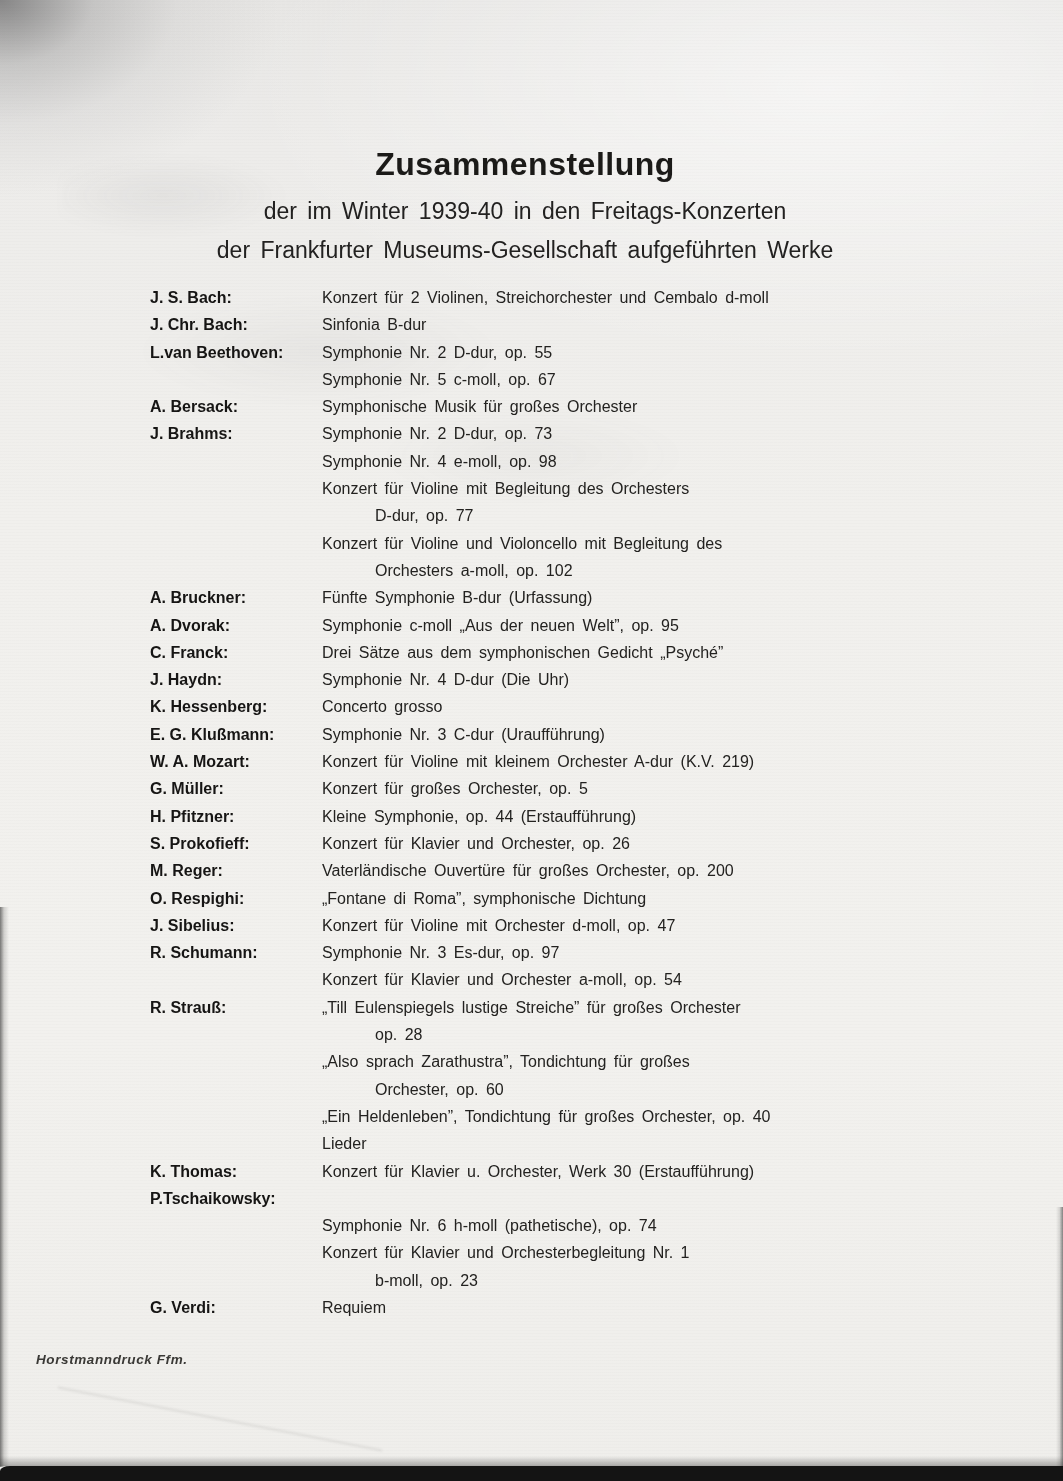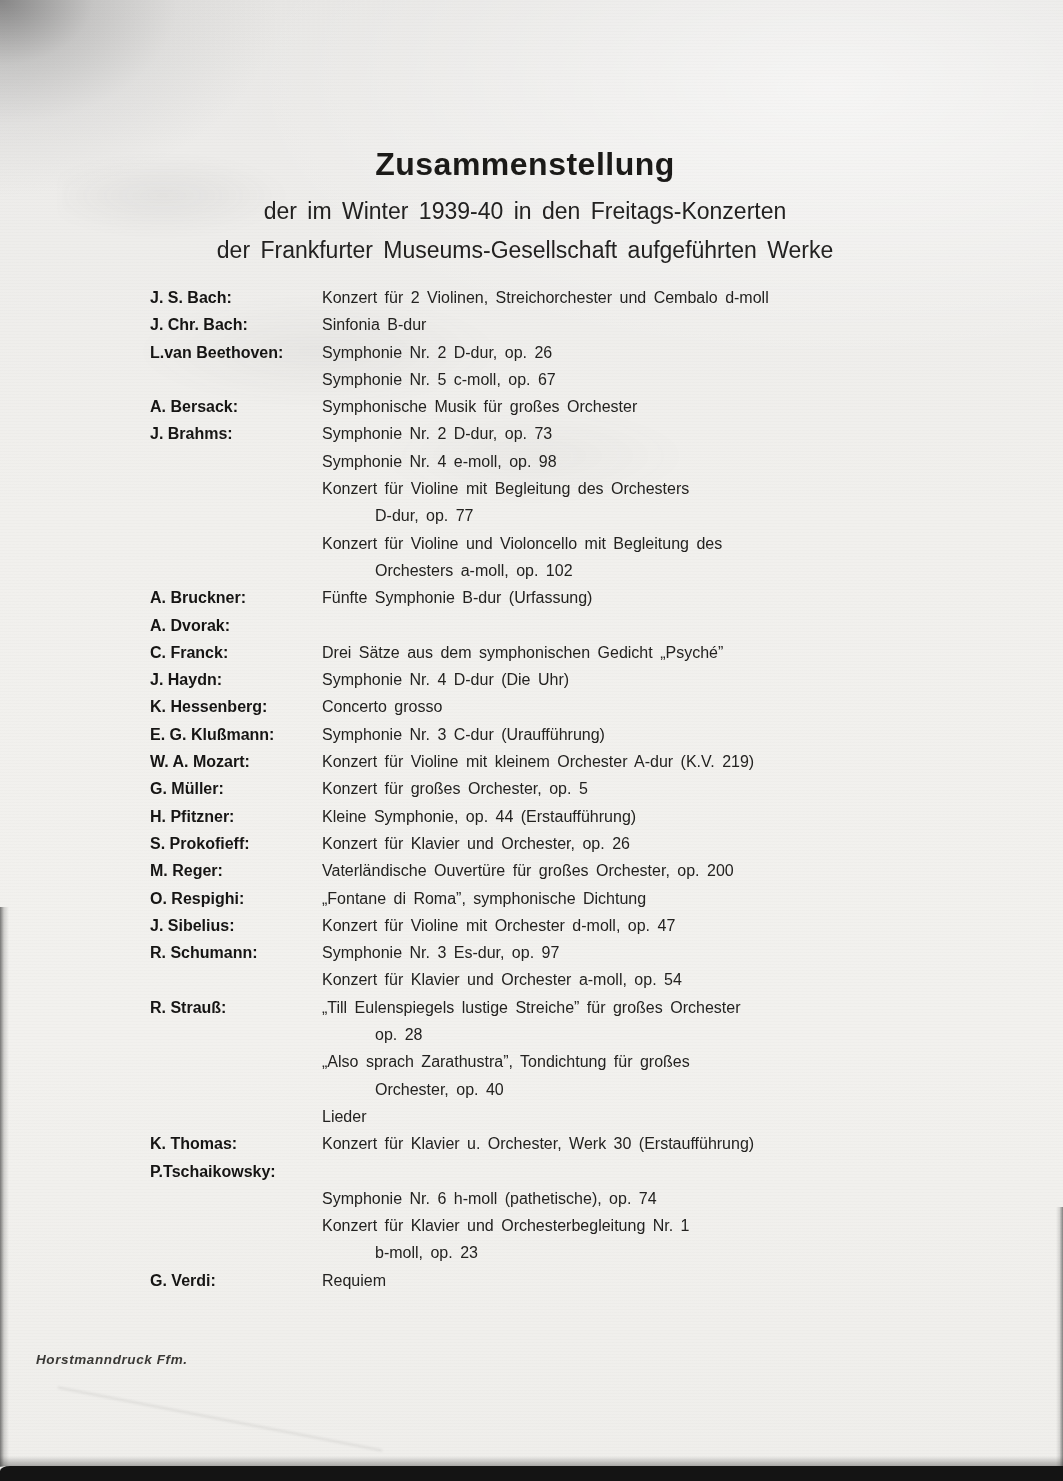--- a/index.html
+++ b/index.html
@@ -98,21 +98,21 @@
     <span class="work">Konzert für 2 Violinen, Streichorchester und Cembalo d-moll</span>
   </div>
 
   <div class="row">
     <span class="composer">J. Chr. Bach:</span>
     <span class="work">Sinfonia B-dur</span>
   </div>
 
   <div class="row">
     <span class="composer">L.van Beethoven:</span>
-    <span class="work">Symphonie Nr. 2 D-dur, op. 26</span>
+    <span class="work">Symphonie Nr. 2 D-dur, op. 55</span>
   </div>
 
   <div class="row">
     <span class="composer"></span>
     <span class="work">Symphonie Nr. 5 c-moll, op. 67</span>
   </div>
 
   <div class="row">
     <span class="composer">A. Bersack:</span>
     <span class="work">Symphonische Musik für großes Orchester</span>
@@ -148,20 +148,21 @@
     <span class="work indent">Orchesters a-moll, op. 102</span>
   </div>
 
   <div class="row">
     <span class="composer">A. Bruckner:</span>
     <span class="work">Fünfte Symphonie B-dur (Urfassung)</span>
   </div>
 
   <div class="row">
     <span class="composer">A. Dvorak:</span>
+    <span class="work">Symphonie c-moll „Aus der neuen Welt”, op. 95</span>
   </div>
 
   <div class="row">
     <span class="composer">C. Franck:</span>
     <span class="work">Drei Sätze aus dem symphonischen Gedicht „Psyché”</span>
   </div>
 
   <div class="row">
     <span class="composer">J. Haydn:</span>
     <span class="work">Symphonie Nr. 4 D-dur (Die Uhr)</span>
@@ -232,23 +233,27 @@
     <span class="work indent">op. 28</span>
   </div>
 
   <div class="row">
     <span class="composer"></span>
     <span class="work">„Also sprach Zarathustra”, Tondichtung für großes</span>
   </div>
 
   <div class="row">
     <span class="composer"></span>
-    <span class="work indent">Orchester, op. 40</span>
-  </div>
-
+    <span class="work indent">Orchester, op. 60</span>
+  </div>
+
+  <div class="row">
+    <span class="composer"></span>
+    <span class="work">„Ein Heldenleben”, Tondichtung für großes Orchester, op. 40</span>
+  </div>
 
   <div class="row">
     <span class="composer"></span>
     <span class="work">Lieder</span>
   </div>
 
   <div class="row">
     <span class="composer">K. Thomas:</span>
     <span class="work">Konzert für Klavier u. Orchester, Werk 30 (Erstaufführung)</span>
   </div>

